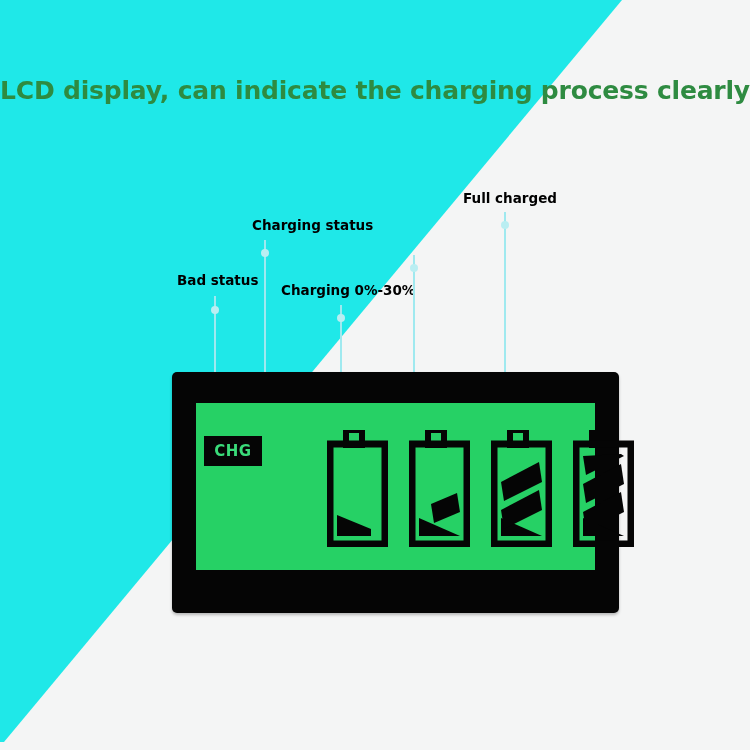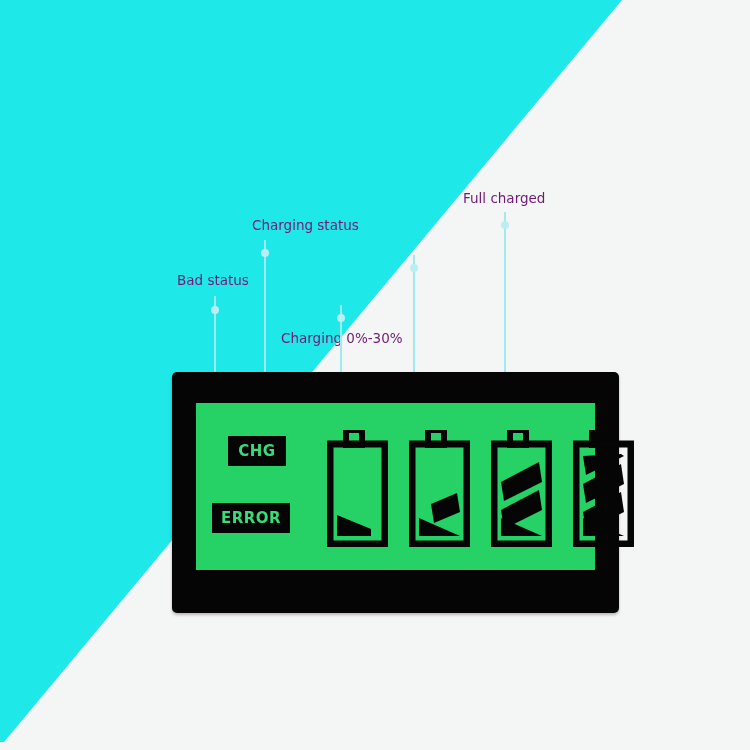--- a/index.html
+++ b/index.html
@@ -30,22 +30,22 @@
     font-size:25px;
     font-weight:700;
     letter-spacing:-0.2px;
     color:#2e8b41;
     white-space:nowrap;
   }
   
   .callout{
     position:absolute;
     font-size:13.5px;
-    font-weight:400;
-    color:#701a75;
+    font-weight:700;
+    color:#000000;
     white-space:nowrap;
   }
   
   #leaders{
     position:absolute;
     left:0;top:0;
     width:750px;height:750px;
     pointer-events:none;
   }
   
@@ -70,42 +70,43 @@
     background:#050505;
     display:flex;
     align-items:center;
     justify-content:center;
     color:#3adb79;
     font-size:15px;
     font-weight:700;
     letter-spacing:.5px;
     font-family:"DejaVu Sans", sans-serif;
   }
-  #chip-chg{ left:32px; top:33px; width:58px; height:30px; }
+  #chip-chg{ left:8px; top:33px; width:58px; height:30px; }
   #chip-error{ left:16px; top:100px; width:78px; height:30px; }
   
   .battery{
     position:absolute;
     top:27px;
     width:61px;height:117px;
   }
 </style>
 </head>
 <body>
 
 <div id="stage">
 
   <svg id="cyan-wedge" viewBox="0 0 750 750" width="750" height="750">
     <polygon points="0,0 622,0 4,742 0,742" fill="#1fe8e8"></polygon>
   </svg>
 
+  <div id="title">LCD display, can indicate the charging process clearly</div>
 
   <div class="callout" style="left:177px;top:272px;">Bad status</div>
   <div class="callout" style="left:212px;top:217px;margin-left:40px;">Charging status</div>
-  <div class="callout" style="left:281px;top:282px;margin-top:48px;">Charging 0%-30%</div>
+  <div class="callout" style="left:281px;top:282px;">Charging 0%-30%</div>
   <div class="callout" style="left:463px;top:190px;">Full charged</div>
 
   <svg id="leaders" viewBox="0 0 750 750" width="750" height="750">
     <g stroke="#9fe9ef" stroke-width="2" fill="none">
       <line x1="215" y1="296" x2="215" y2="500"></line>
       <line x1="265" y1="240" x2="265" y2="430"></line>
       <line x1="341" y1="305" x2="341" y2="430"></line>
       <line x1="414" y1="255" x2="414" y2="430"></line>
       <line x1="505" y1="212" x2="505" y2="430"></line>
     </g>
@@ -132,21 +133,20 @@
       <circle cx="535" cy="429" r="6"></circle>
     </g>
   </svg>
 
   <div id="bezel">
 
     <div id="lcd" style="left:24px;top:31px;">
 
       <div class="chip" id="chip-chg">CHG</div>
 
-      <div class="chip" id="chip-error">ERROR</div>
 
       <svg class="battery" style="left:131px;" viewBox="0 0 61 117">
         <rect x="19" y="0" width="16" height="15" fill="none" stroke="#050505" stroke-width="6"></rect>
         <rect x="3" y="14" width="55" height="100" fill="none" stroke="#050505" stroke-width="7"></rect>
         <polygon points="10,106 10,85 44,99 44,106" fill="#050505"></polygon>
       </svg>
 
       <svg class="battery" style="left:213px;" viewBox="0 0 61 117">
         <rect x="19" y="0" width="16" height="15" fill="none" stroke="#050505" stroke-width="6"></rect>
         <rect x="3" y="14" width="55" height="100" fill="none" stroke="#050505" stroke-width="7"></rect>

